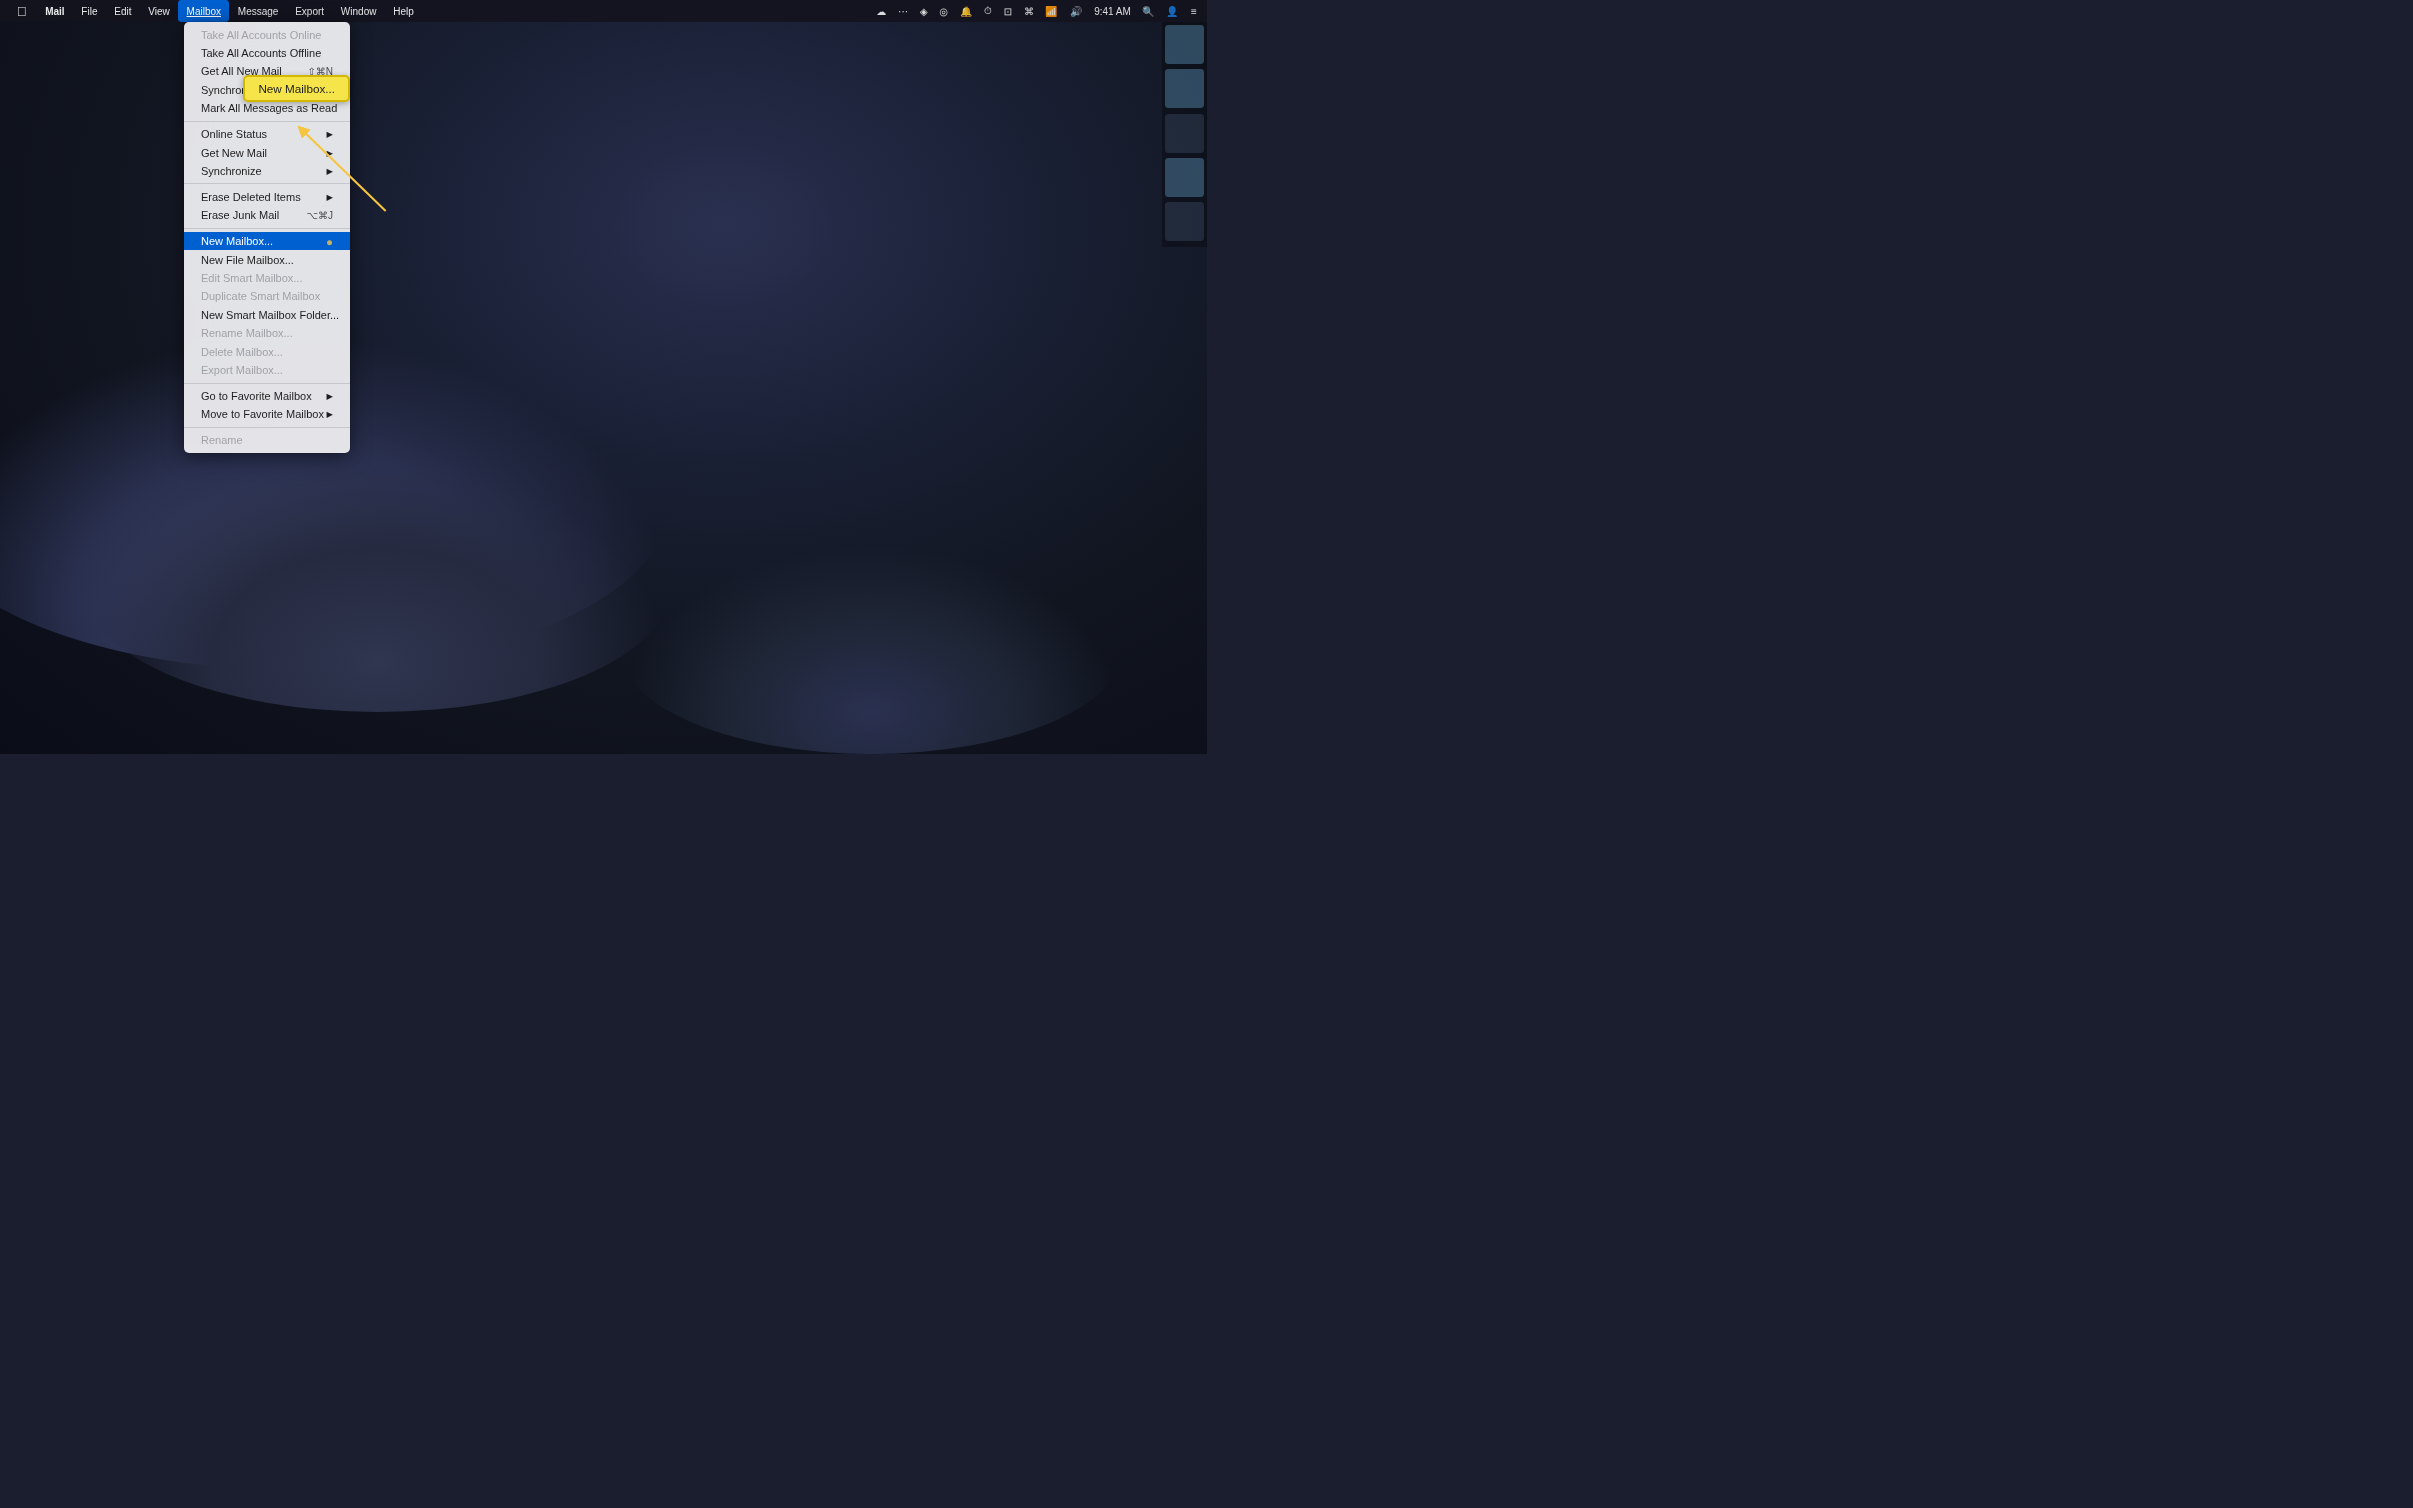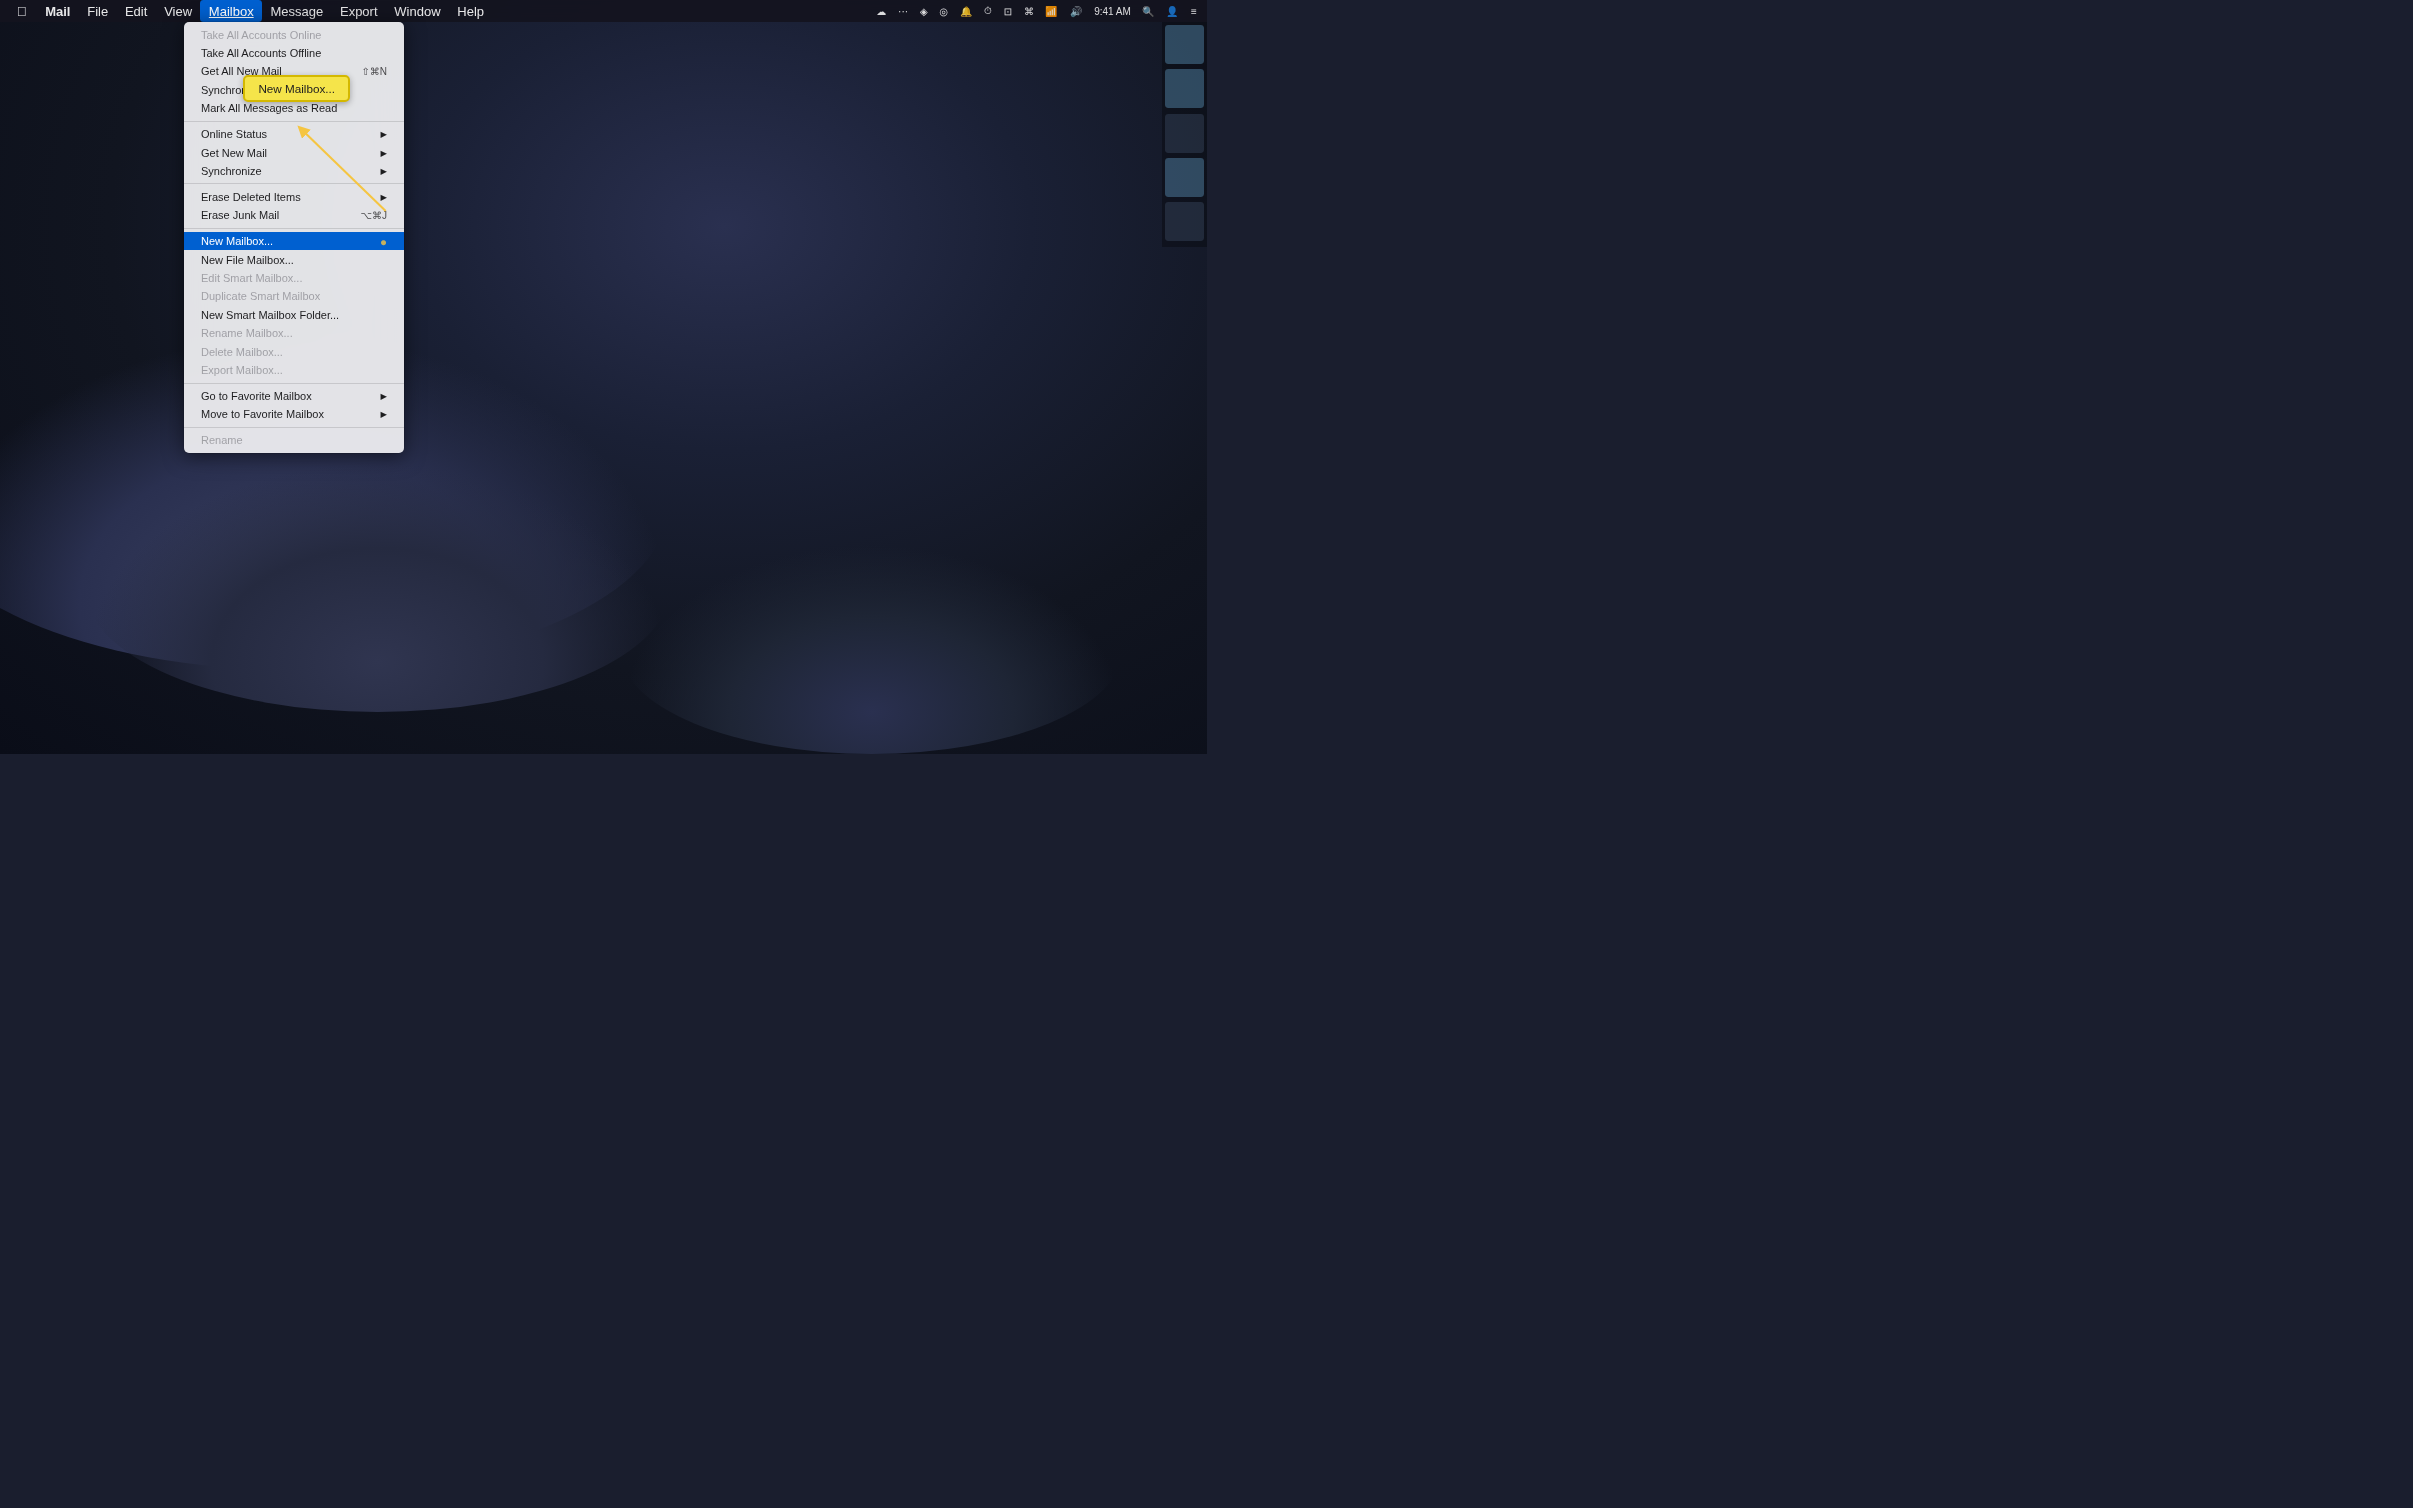--- a/index.html
+++ b/index.html
@@ -66,21 +66,21 @@
       gap: 0;
       flex: 1;
     }
 
     .menubar-item {
       padding: 0 8.4px;
       height: 22px;
       display: flex;
       align-items: center;
       color: rgba(255,255,255,0.9);
-      font-size: 13px;
+      font-size: 10px;
       cursor: pointer;
       border-radius: 3.4px;
       white-space: nowrap;
     }
 
     .menubar-item.active {
       background: #0060d0;
       color: white;
       text-decoration: underline;
     }
@@ -104,21 +104,21 @@
 
     .menubar-right span {
       padding: 0 3.4px;
     }
 
     
     .dropdown-menu {
       position: absolute;
       top: 22px;
       left: 184px;
-      width: 220px;
+      width: 166px;
       background: rgba(235, 235, 238, 0.96);
       backdrop-filter: blur(17px);
       border-radius: 5px;
       box-shadow: 0 3.4px 20px rgba(0,0,0,0.5), 0 0 0 0.4px rgba(0,0,0,0.2);
       z-index: 200;
       padding: 3.4px 0;
       font-size: 11px;
     }
 
     .menu-item {

